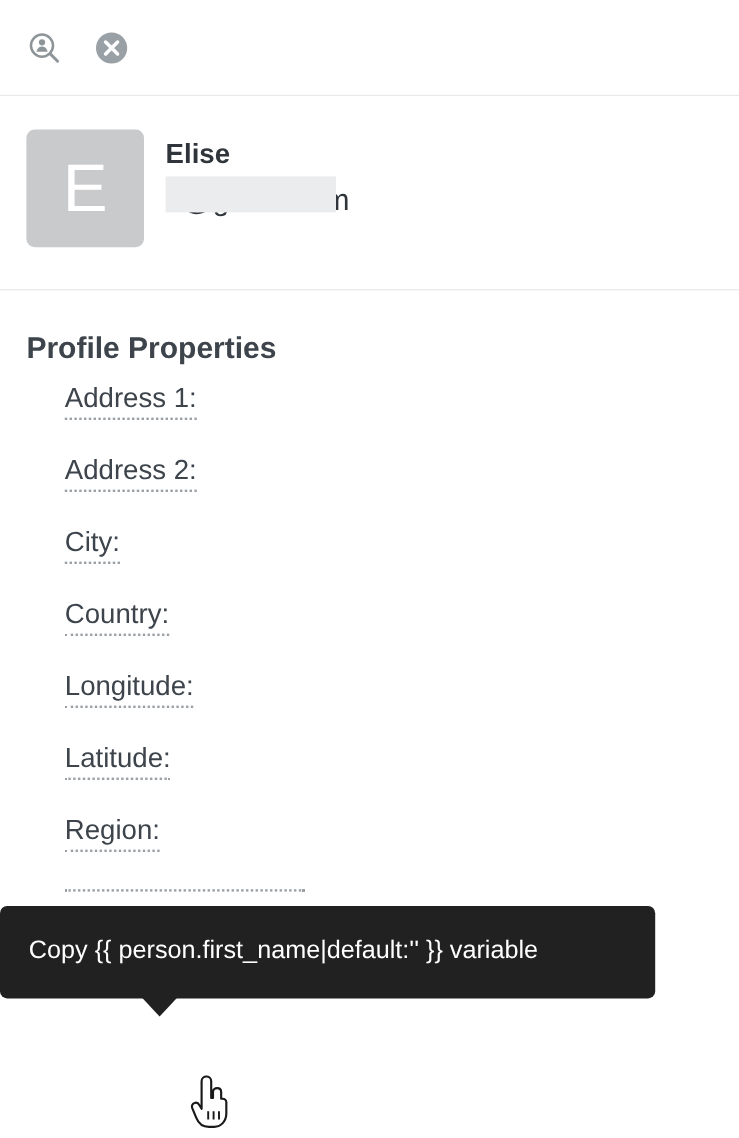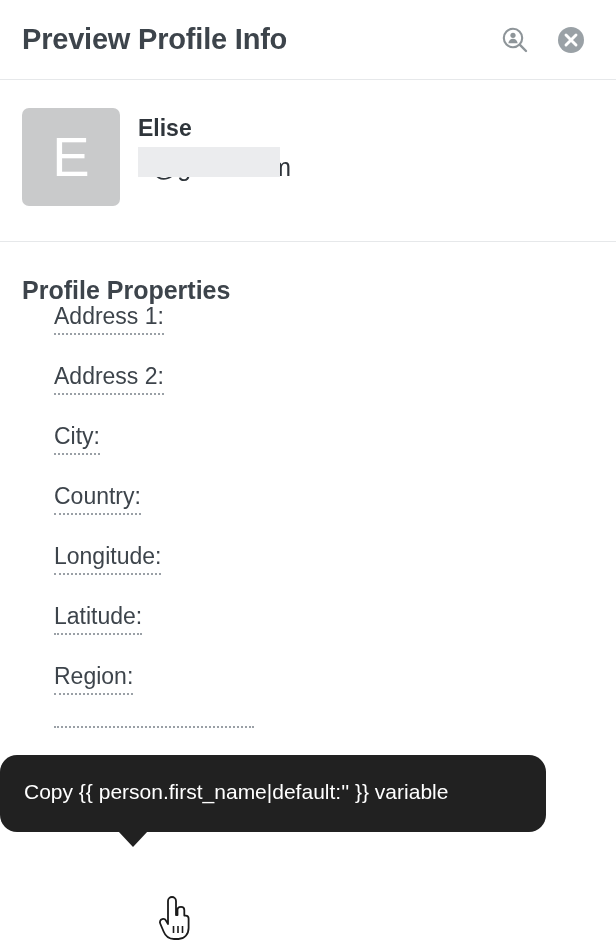--- a/index.html
+++ b/index.html
@@ -111,20 +111,21 @@
     padding: 36px 22px 0 22px;
   }
   .props-heading {
     font-size: 25px;
     font-weight: bold;
     color: #3d444b;
     line-height: 1;
   }
   .props-list {
     padding-left: 32px;
+    margin-top: 15px;
   }
   .prop-row {
     display: flex;
     align-items: baseline;
     height: 60px;
   }
   .prop-label {
     font-size: 23px;
     color: #3d444b;
     border-bottom: 2px dotted #9aa0a6;
@@ -141,21 +142,21 @@
 
   
   .tooltip {
     position: absolute;
     left: 0;
     top: 755px;
     width: 546px;
     box-sizing: border-box;
     background: #212121;
     color: #ffffff;
-    border-radius: 17px;
+    border-radius: 6px;
     padding: 20px 24px 22px 24px;
     font-size: 21px;
     line-height: 1.65;
     z-index: 20;
   }
   .tooltip-arrow {
     position: absolute;
     left: 118px;
     bottom: -15px;
     width: 0;
@@ -171,21 +172,20 @@
     left: 158px;
     top: 896px;
     z-index: 30;
     pointer-events: none;
   }
 </style>
 </head>
 <body>
 
 <div class="modal-header">
-  <div class="modal-title">Preview Profile Info</div>
   <div class="header-actions">
     <button class="icon-btn" title="search">
       <svg width="28" height="28" viewBox="0 0 28 28">
         <circle cx="12" cy="12" r="9.2" fill="none" stroke="#8e9599" stroke-width="2.1"></circle>
         <circle cx="12" cy="9.3" r="2.6" fill="#8e9599"></circle>
         <path d="M7.3 17.2c0.6-3.1 2.6-4.5 4.7-4.5s4.1 1.4 4.7 4.5z" fill="#8e9599"></path>
         <line x1="18.7" y1="18.7" x2="25" y2="25" stroke="#8e9599" stroke-width="2.4" stroke-linecap="round"></line>
       </svg>
     </button>
     <button class="icon-btn" title="close">

